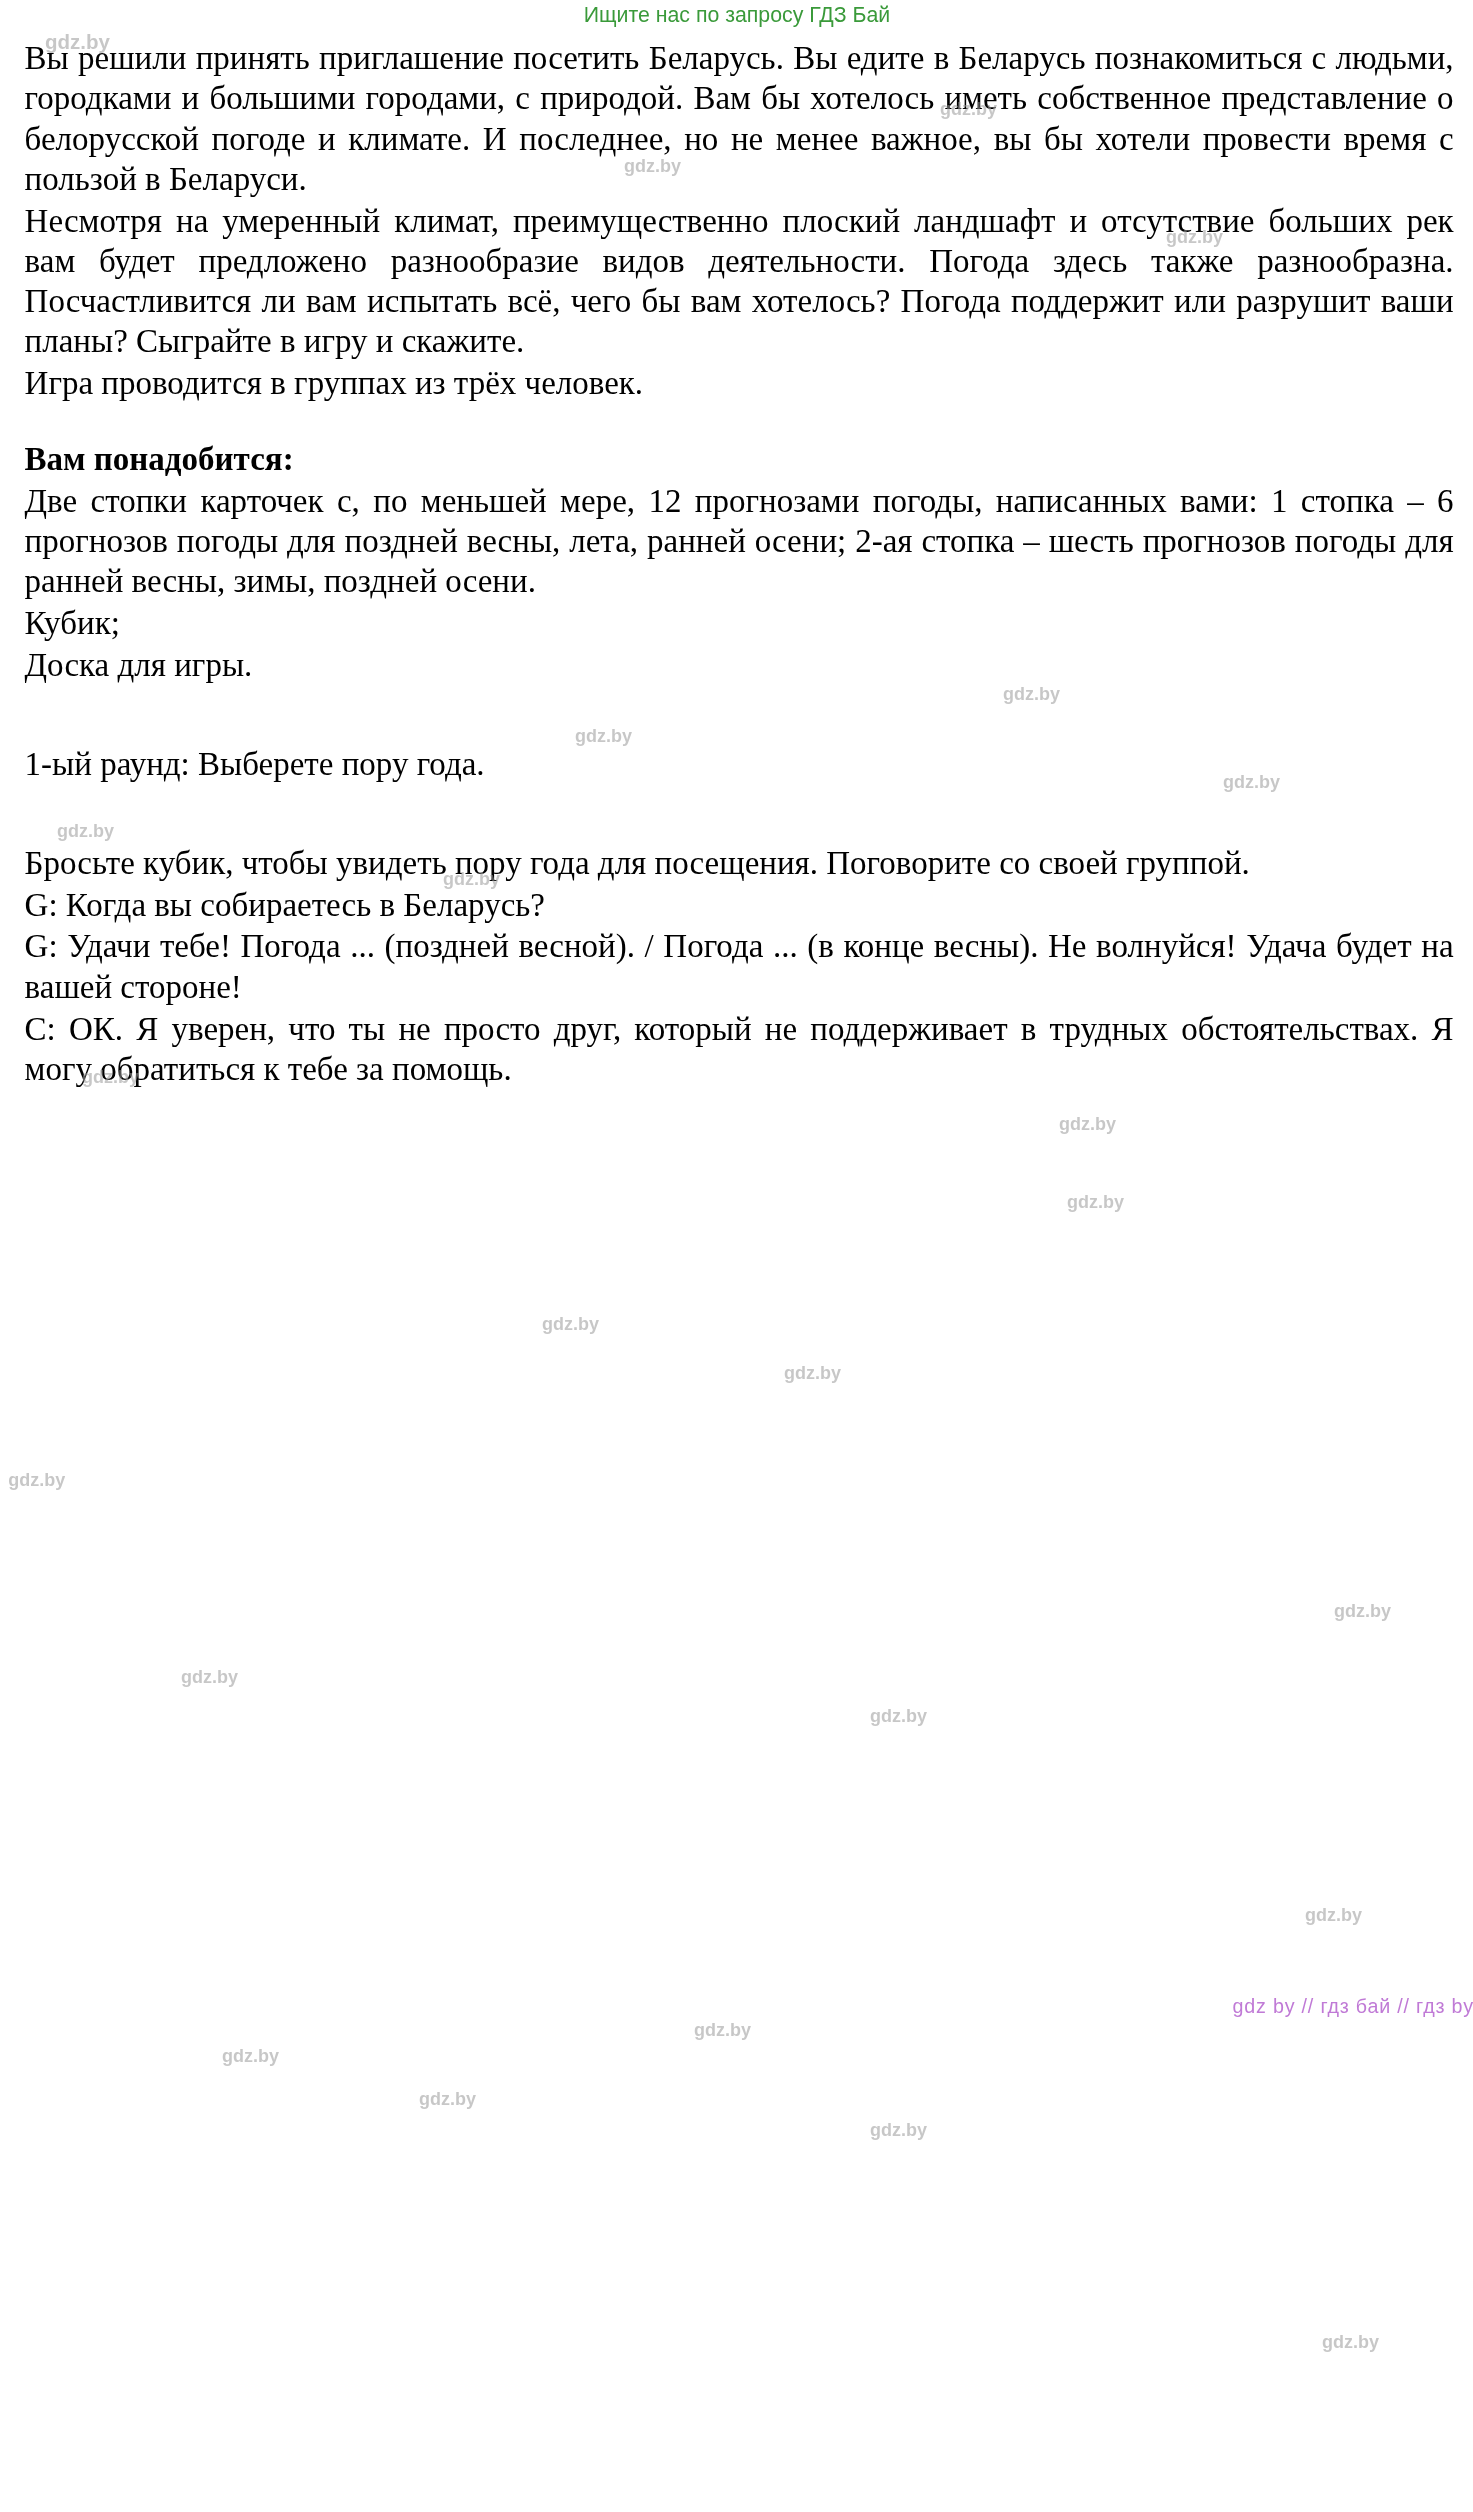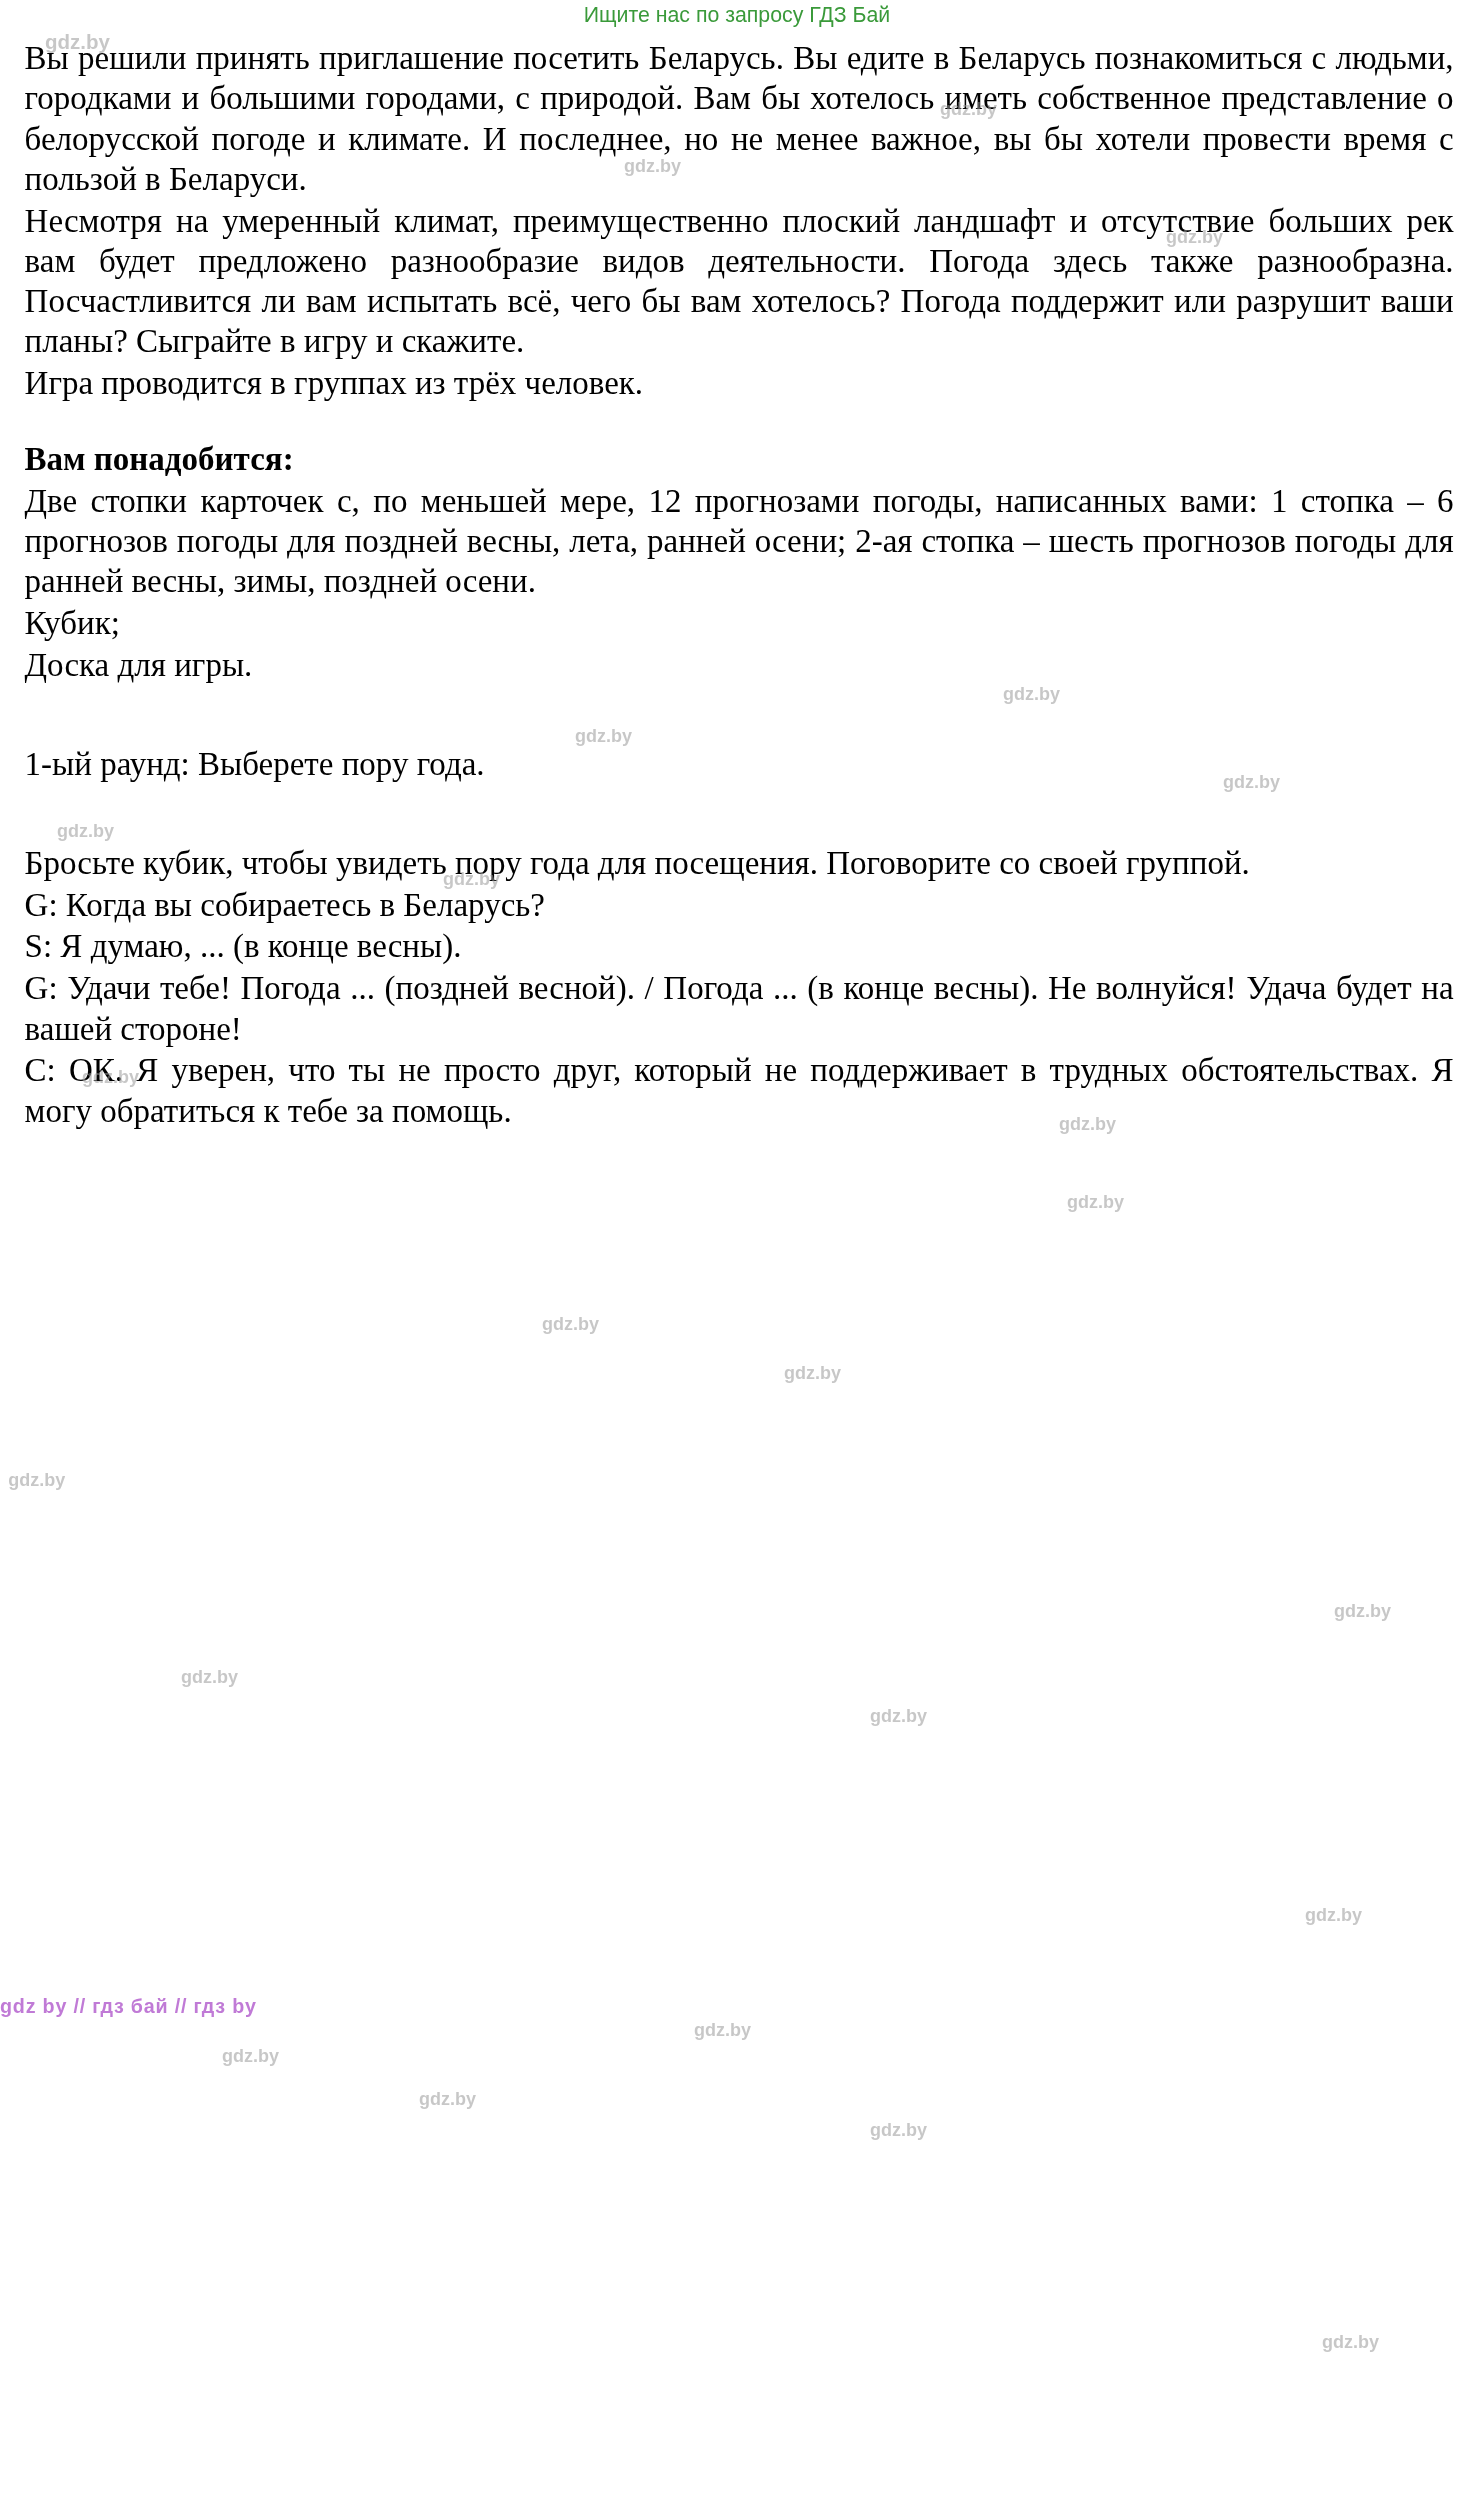--- a/index.html
+++ b/index.html
@@ -31,26 +31,25 @@
     font-family: "Liberation Sans", sans-serif;
     font-size: 21.3px;
     color: #3a9a3a;
     font-weight: 400;
   }
   .footer-banner {
     position: absolute;
     bottom: 9.9px;
     left: 0;
     width: 100%;
-    text-align: left;
+    text-align: right;
     font-family: "Liberation Sans", sans-serif;
     font-size: 19.7px;
     color: #c07ad6;
     letter-spacing: 0.8px;
-    font-weight: bold;
   }
   .content {
     position: absolute;
     top: 38px;
     left: 24.6px;
     width: 1429px;
   }
   p.para {
     margin: 0 0 1.6px 0;
     font-size: 33px;
@@ -109,21 +108,20 @@
     <div class="spacer-lg"></div>
 
     <p class="para nojust">1-ый раунд: Выберете пору года.</p>
 
     <div class="spacer-lg"></div>
 
     <p class="para">Бросьте кубик, чтобы увидеть пору года для посещения. Поговорите со своей группой.</p>
 
     <p class="para nojust">G: Когда вы собираетесь в Беларусь?</p>
 
-    <p class="para nojust">S: Я думаю, ... (в конце весны).</p>
 
     <p class="para">G: Удачи тебе! Погода ... (поздней весной). / Погода ... (в конце весны). Не волнуйся! Удача будет на вашей стороне!</p>
 
     <p class="para">C: ОК. Я уверен, что ты не просто друг, который не поддерживает в трудных обстоятельствах. Я могу обратиться к тебе за помощь.</p>
 
     <div class="spacer-xl"></div>
 
 
 
 

